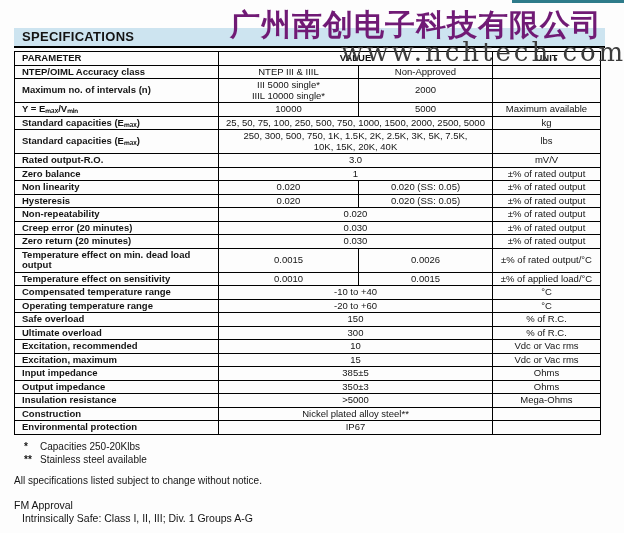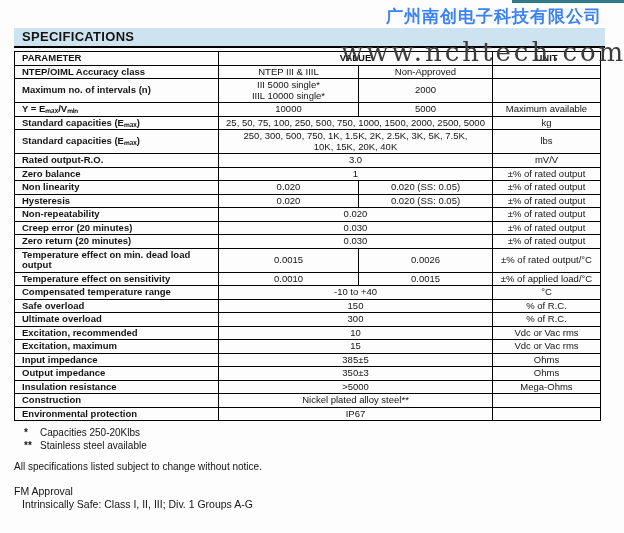--- a/index.html
+++ b/index.html
@@ -15,22 +15,22 @@
     font-family:"Liberation Sans",sans-serif;
     overflow:hidden;
     box-sizing:border-box;
   }
   .top-edge-bar{
     position:absolute;left:512px;top:0;width:112px;height:3px;
     background:var(--top-bar);
   }
   .wm-cn{
     position:absolute;top:5px;right:22px;
-    font-size:17px;font-weight:bold;letter-spacing:1px;
-    color:#3b82f6;white-space:nowrap;z-index:6;
+    font-size:30px;font-weight:bold;letter-spacing:1px;
+    color:#701a75;white-space:nowrap;z-index:6;
     font-family:"Liberation Sans",sans-serif;
   }
   .wm-url{
     position:absolute;top:37px;left:341px;
     font-family:"DejaVu Serif",serif;
     font-size:26px;letter-spacing:3px;
     color:#3c3c3c;white-space:nowrap;z-index:6;
   }
   .content{
     position:absolute;left:14px;top:28px;width:586px;
@@ -189,20 +189,25 @@
             <td class="val">0.0010</td>
             <td class="val">0.0015</td>
             <td>±% of applied load/°C</td>
           </tr>
           <tr>
             <td class="param">Compensated temperature range</td>
             <td class="val" colspan="2">-10 to +40</td>
             <td>°C</td>
           </tr>
           <tr>
+            <td class="param">Operating temperature range</td>
+            <td class="val" colspan="2">-20 to +60</td>
+            <td>°C</td>
+          </tr>
+          <tr>
             <td class="param">Safe overload</td>
             <td class="val" colspan="2">150</td>
             <td>% of R.C.</td>
           </tr>
           <tr>
             <td class="param">Ultimate overload</td>
             <td class="val" colspan="2">300</td>
             <td>% of R.C.</td>
           </tr>
           <tr>

